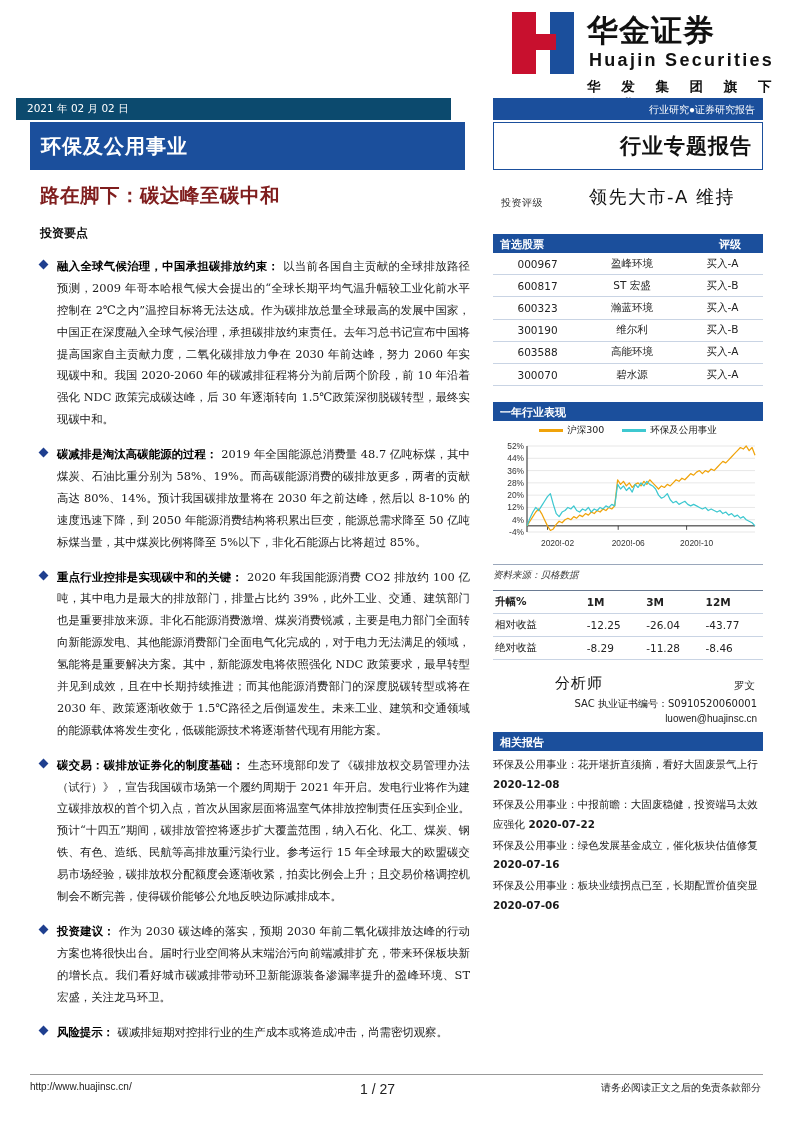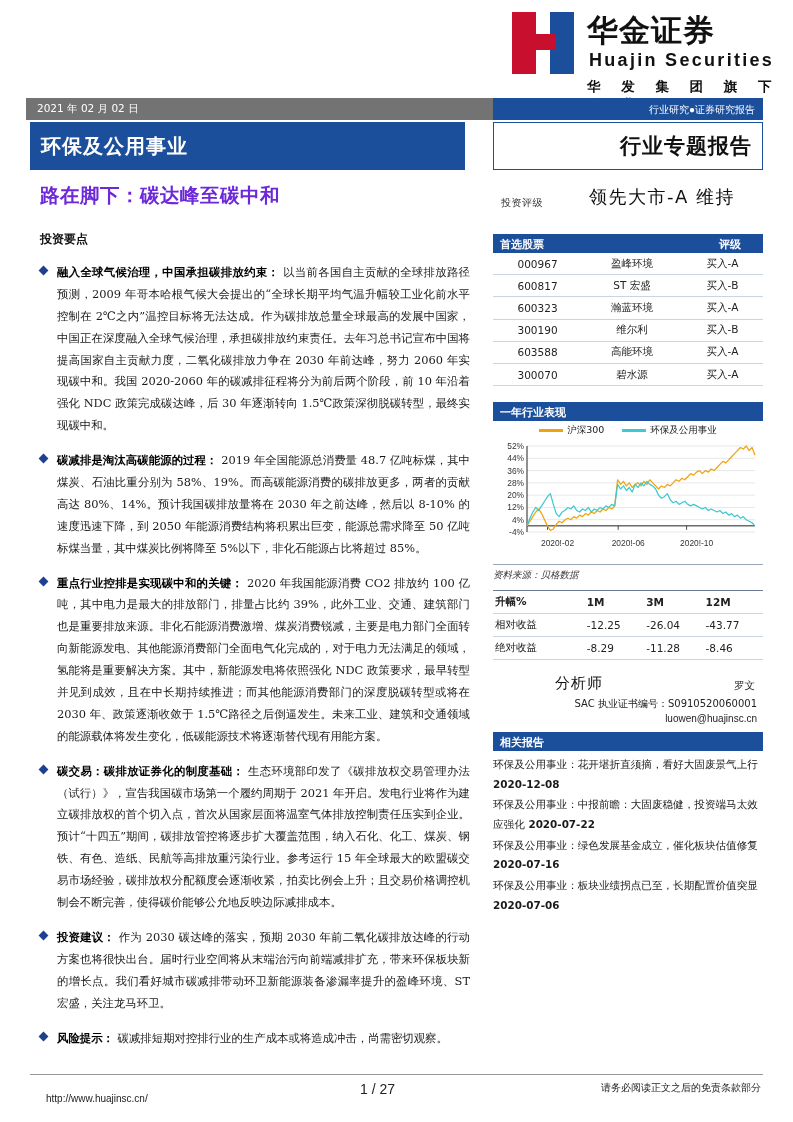--- a/index.html
+++ b/index.html
@@ -78,24 +78,23 @@
     font-family: "DejaVu Sans", sans-serif;
     font-size: 13.5px;
     font-weight: bold;
     letter-spacing: 8px;
     color: #111111;
   }
 
   
   .bar-date {
     position: absolute;
-    left: 26px; top: 98px;
+    left: 16px; top: 98px;
     width: 435px; height: 22px;
-    background: #737373;
-    padding-left: 36px;
+    background: #0c4a6e;
   }
   .bar-date .txt {
     position: absolute;
     left: 11px; top: 4px;
     font-family: "DejaVu Sans", sans-serif;
     font-size: 10.5px;
     color: #ffffff;
   }
   .bar-kind {
     position: absolute;
@@ -146,23 +145,23 @@
   
   .left-col {
     position: absolute;
     left: 40px; top: 182px;
     width: 430px;
   }
   .doc-title {
     font-family: "DejaVu Sans", sans-serif;
     font-size: 19.5px;
     font-weight: bold;
-    color: #6d28d9;
+    color: #7f1d1d;
     letter-spacing: 0.5px;
-    margin: 0 0 22px 0;
+    margin: 0 0 16px 0;
   }
   .section-label {
     font-family: "DejaVu Serif", serif;
     font-size: 12px;
     font-weight: bold;
     color: #111111;
     margin: 0 0 14px 0;
   }
   .bullet-row {
     position: relative;
@@ -341,23 +340,23 @@
 
   
   .footer {
     position: absolute;
     left: 30px; top: 1074px;
     width: 733px;
     border-top: 1px solid #999999;
     padding-top: 5px;
   }
   .footer .f-left {
-    position: absolute; left: 16px; top: 6px;
+    position: absolute; left: 0; top: 6px;
     font-family: "Liberation Sans", sans-serif;
-    font-size: 10px; color: #222; margin-top: 12px;
+    font-size: 10px; color: #222;
   }
   .footer .f-mid {
     position: absolute; left: 330px; top: 6px;
     font-family: "Liberation Sans", sans-serif;
     font-size: 14px; color: #222;
   }
   .footer .f-right {
     position: absolute; right: 2px; top: 6px;
     font-size: 10px; color: #222;
   }

